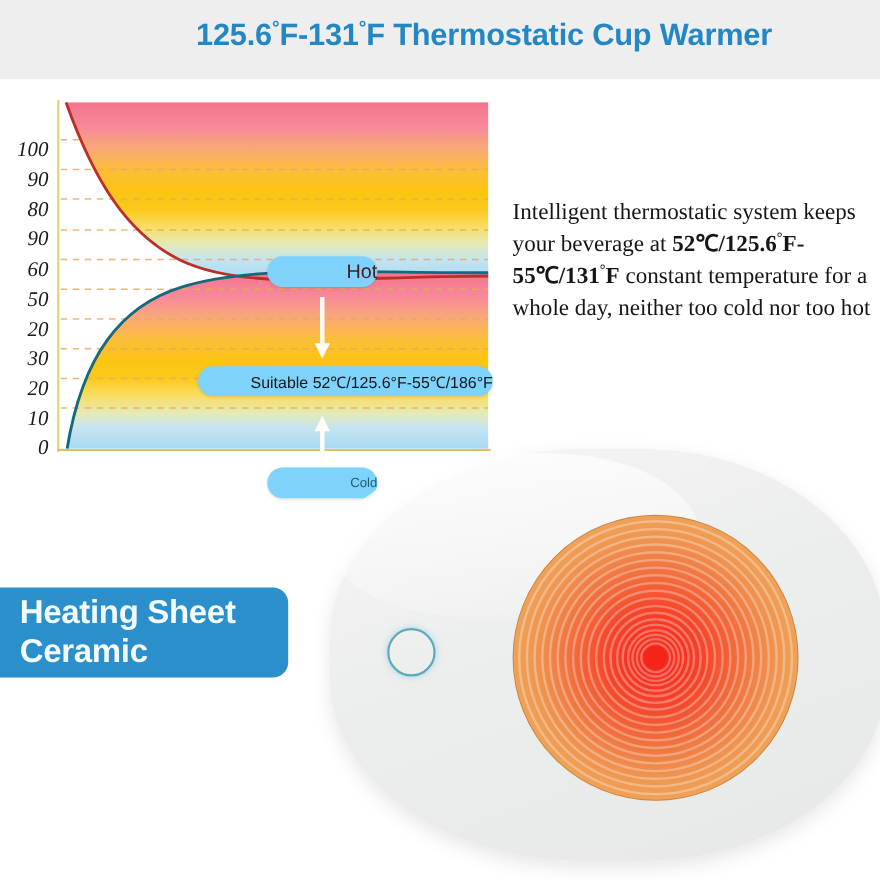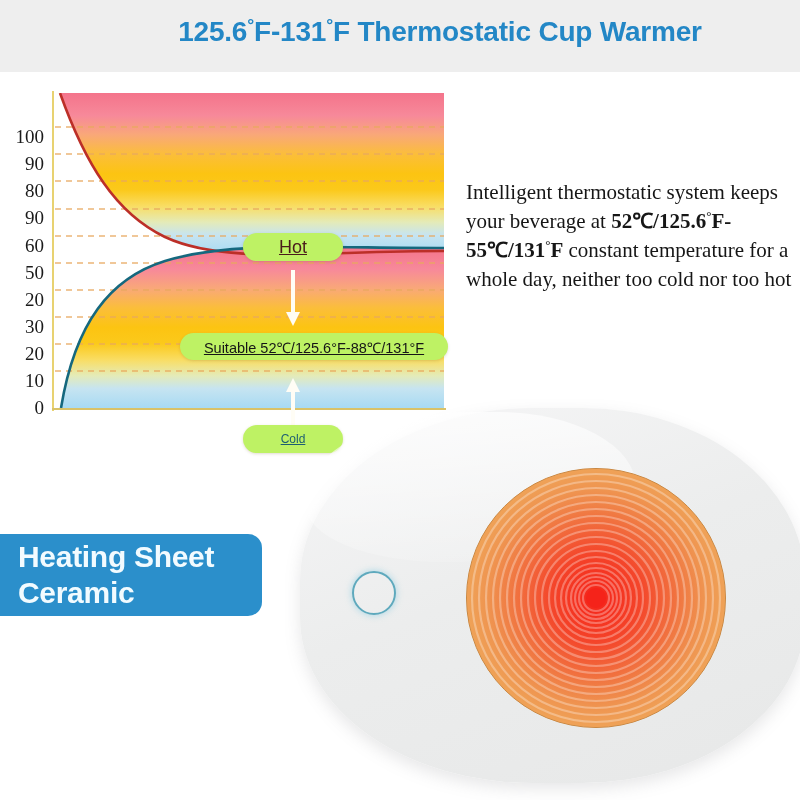--- a/index.html
+++ b/index.html
@@ -42,21 +42,21 @@
 
   
   .chart-wrap {
     position: absolute;
     left: 0; top: 90px;
     width: 470px; height: 330px;
   }
   .y-axis-labels {
     position: absolute;
     left: 0; top: 0;
-    width: 44px; height: 330px;
+    width: 44px; height: 330px; font-style: italic;
   }
   .y-tick {
     position: absolute;
     right: 0;
     width: 44px;
     text-align: right;
     font-size: 19px;
     color: #1a1a1a;
     font-family: "Liberation Serif", serif;
     line-height: 1;
@@ -76,28 +76,27 @@
   .axis-line-x {
     position: absolute;
     left: 52px; top: 318px;
     width: 394px; height: 2px;
     background: #d9c268;
   }
 
   
   .pill {
     position: absolute;
-    background: #bef264;
+    background: #7dd3fc;
     border-radius: 20px;
     box-shadow: 0 1px 3px rgba(120,90,40,0.22);
     display: flex;
     align-items: center;
-    justify-content: center;
+    justify-content: flex-end;
     white-space: nowrap;
-    text-decoration: underline;
   }
   .pill-hot {
     left: 243px; top: 143px;
     width: 100px; height: 28px;
     font-size: 18px;
     color: #4a1b1b;
   }
   .pill-cold {
     left: 243px; top: 335px;
     width: 100px; height: 28px;
@@ -291,21 +290,21 @@
   <div class="pill pill-hot">
     <span>Hot</span>
   </div>
 
   <div class="arrow arrow-down">
     <div class="shaft"></div>
     <div class="head"></div>
   </div>
 
   <div class="pill pill-suitable">
-    <span>Suitable 52℃/125.6°F-88℃/131°F</span>
+    <span>Suitable 52℃/125.6°F-55℃/186°F</span>
   </div>
 
   <div class="arrow arrow-up">
     <div class="shaft"></div>
     <div class="head"></div>
   </div>
 
   <div class="pill pill-cold">
     <span>Cold</span>
   </div>

